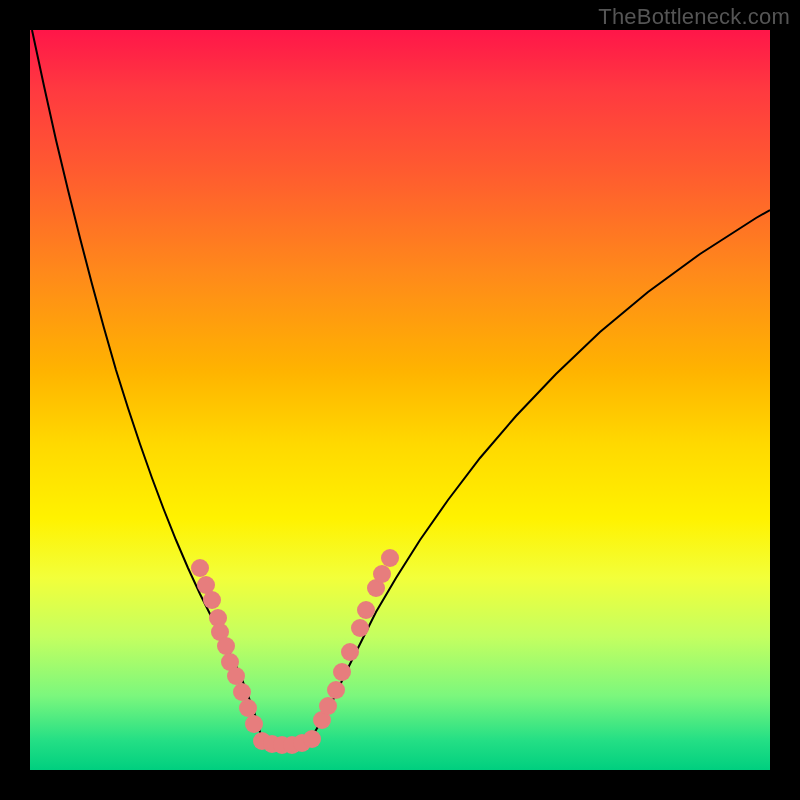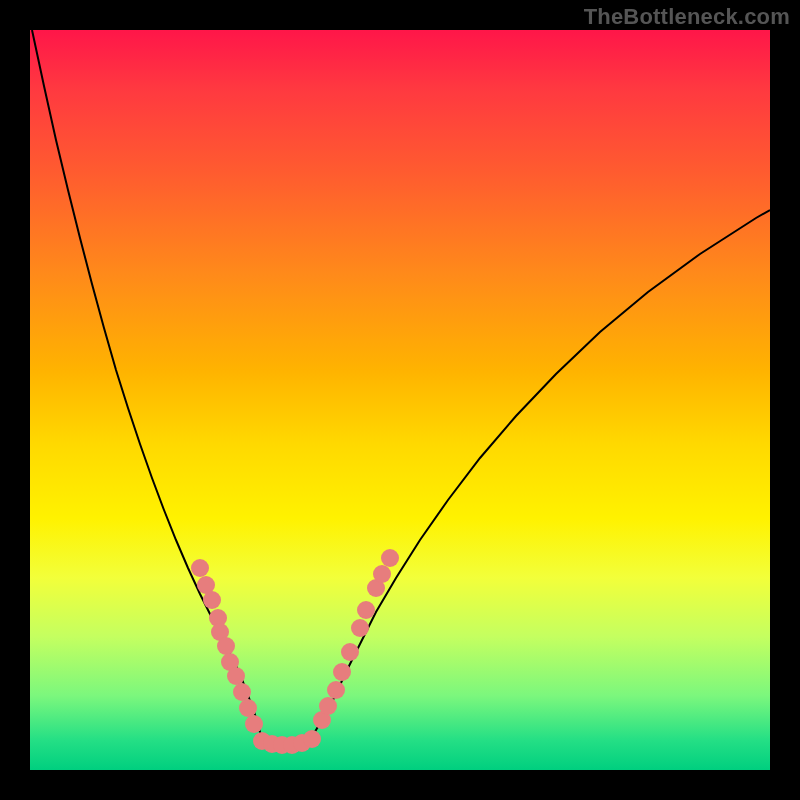--- a/index.html
+++ b/index.html
@@ -42,21 +42,21 @@
     position: absolute;
     left: 0; top: 0;
     width: 740px;
     height: 740px;
   }
   .watermark {
     position: absolute;
     top: 4px;
     right: 10px;
     font-size: 22px;
-    font-weight: 700;
+    font-weight: 400;
     color: #555;
     letter-spacing: 0.2px;
     user-select: none;
   }
 </style>
 </head>
 <body>
 
 <div class="outer">
   <div class="watermark">TheBottleneck.com</div>

